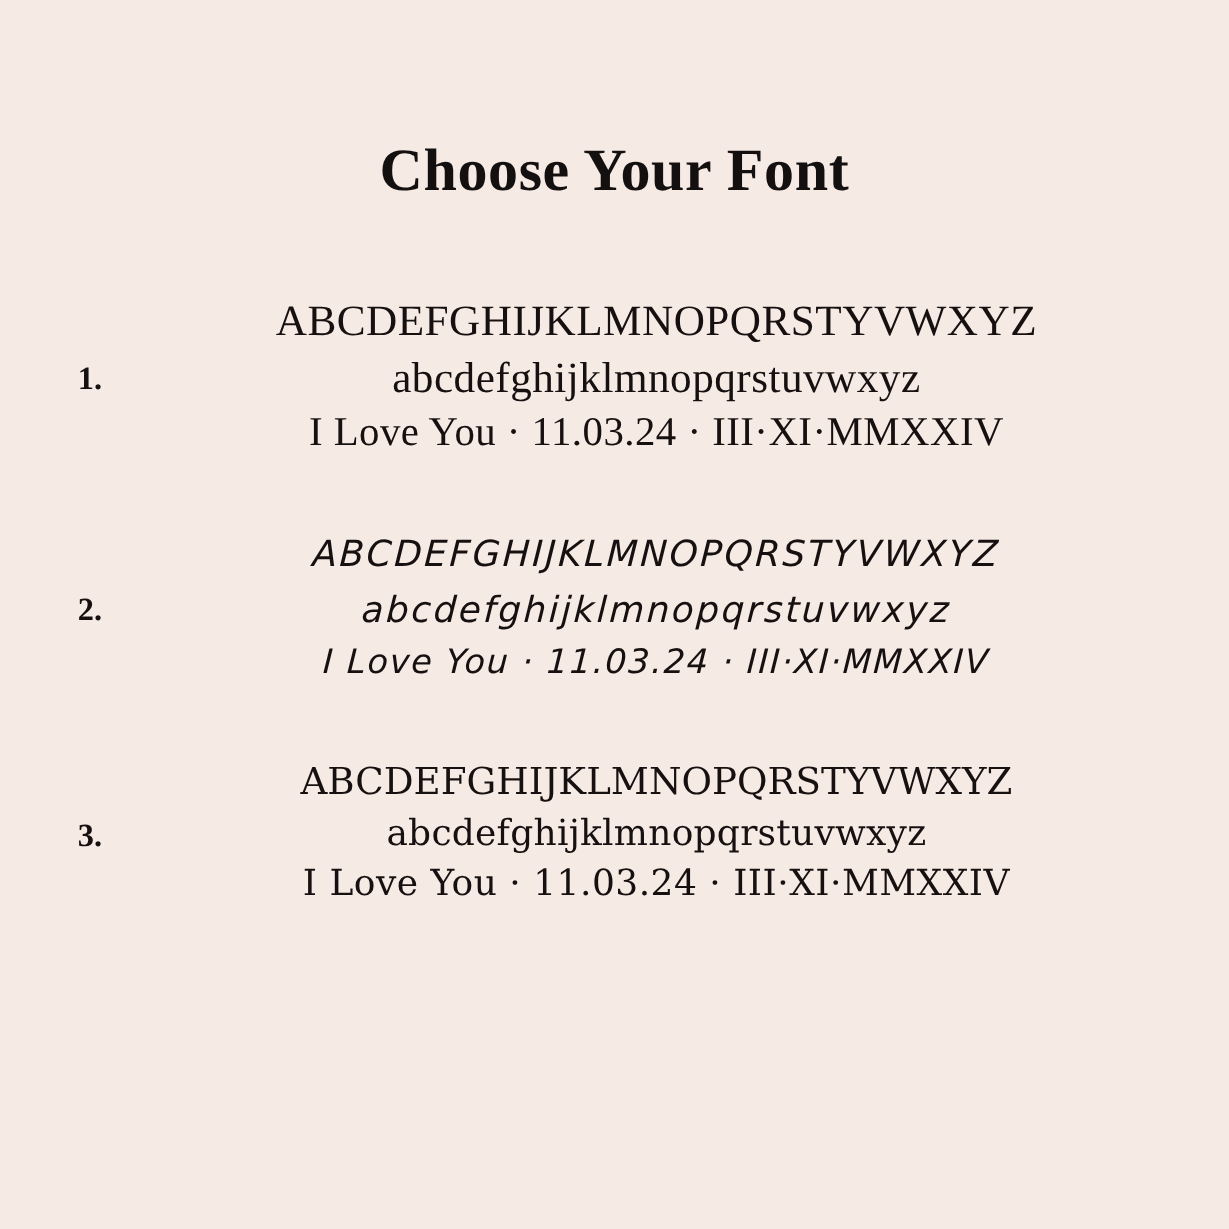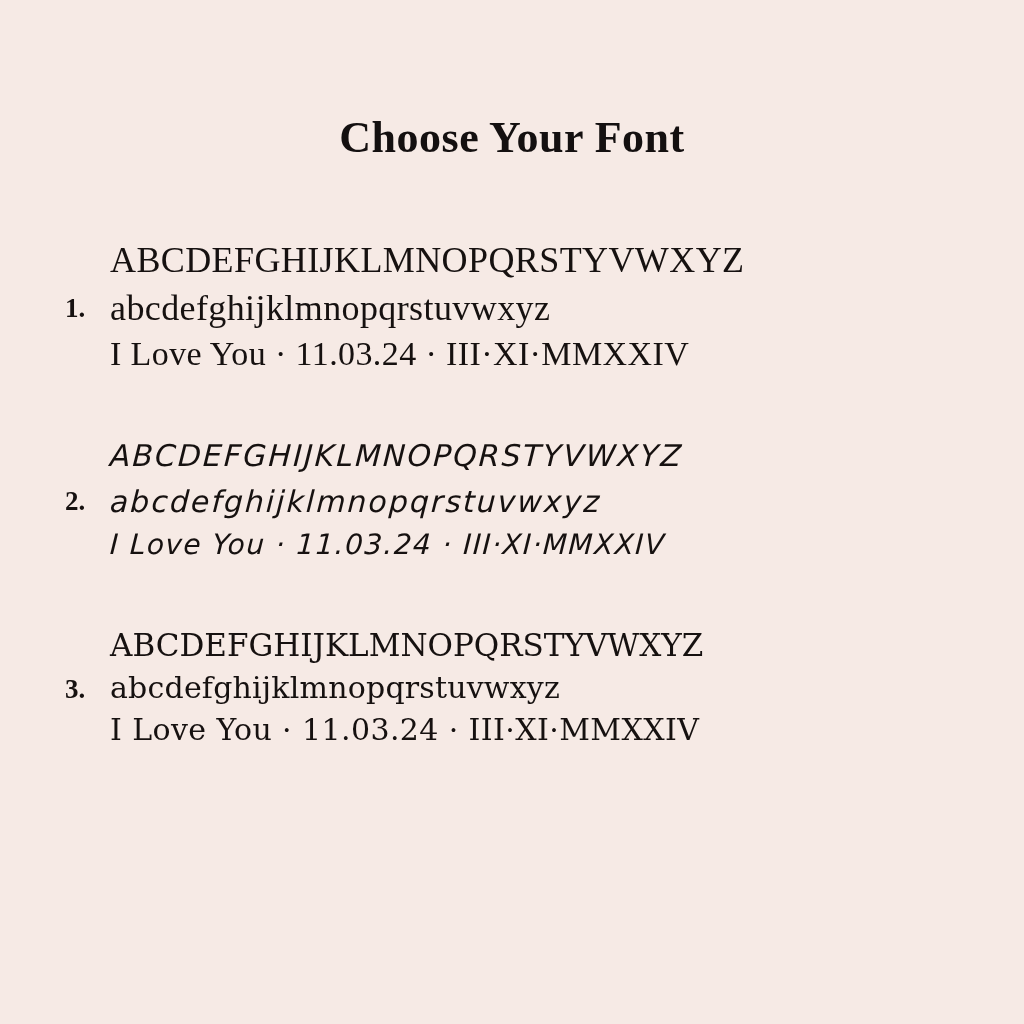--- a/index.html
+++ b/index.html
@@ -19,21 +19,21 @@
     position: relative;
     width: 1024px;
     height: 1024px;
     box-sizing: border-box;
   }
 
   .title {
     text-align: center;
     font-family: "Liberation Serif", serif;
     font-weight: bold;
-    font-size: 44px;
+    font-size: 50px;
     letter-spacing: 0.5px;
     margin: 0;
     padding-top: 112px;
     color: #141010;
   }
 
   .font-list {
     margin-top: 74px;
     padding: 0 40px 0 40px;
   }
@@ -50,20 +50,21 @@
     text-align: center;
     font-family: "Liberation Serif", serif;
     font-weight: bold;
     font-size: 27px;
     color: #161110;
     padding-top: 4px;
   }
 
   .sample {
     flex: 1 1 auto;
+    text-align: center;
   }
 
   .sample-line {
     white-space: nowrap;
     color: #161110;
   }
 
   
   .style-1 .sample-line {
     font-family: "Liberation Serif", serif;

